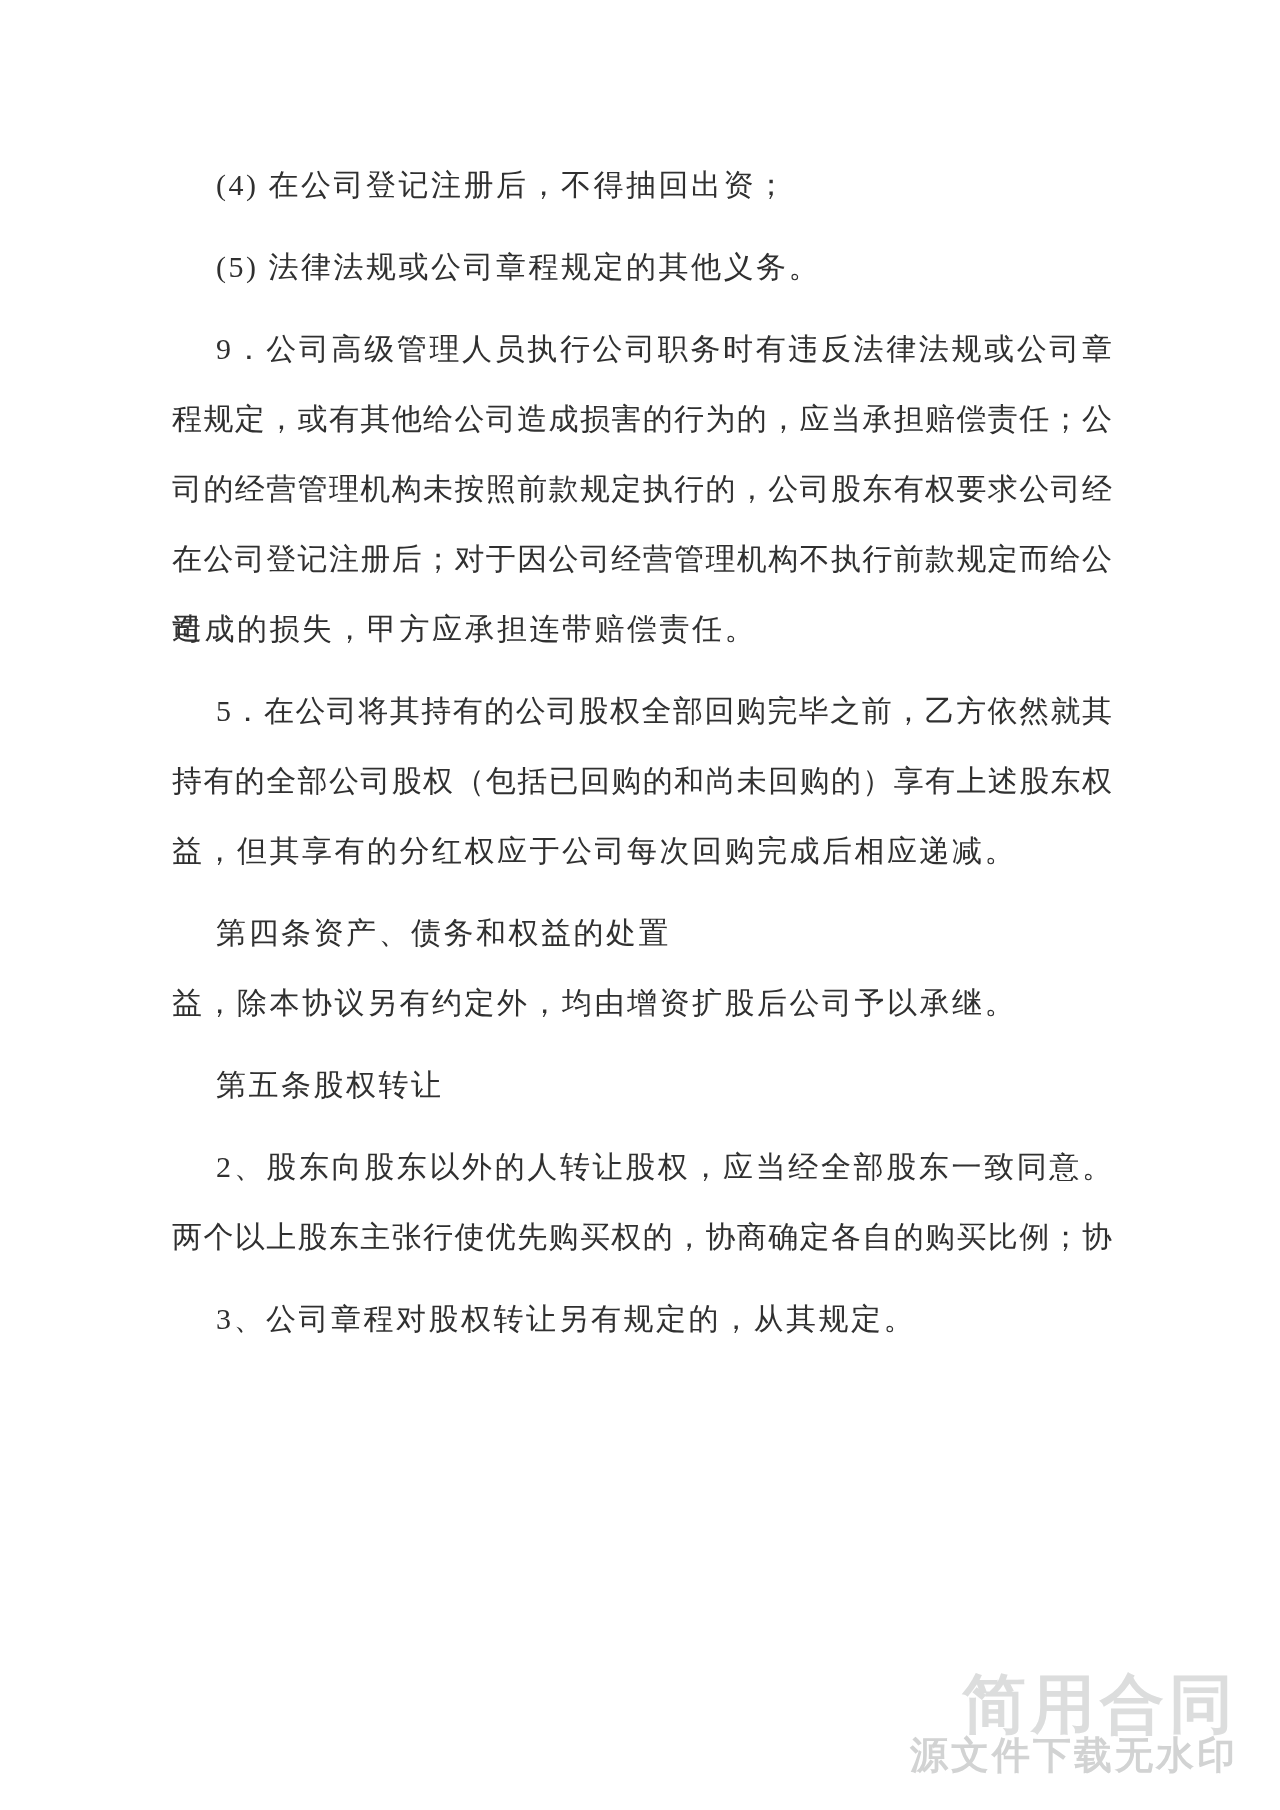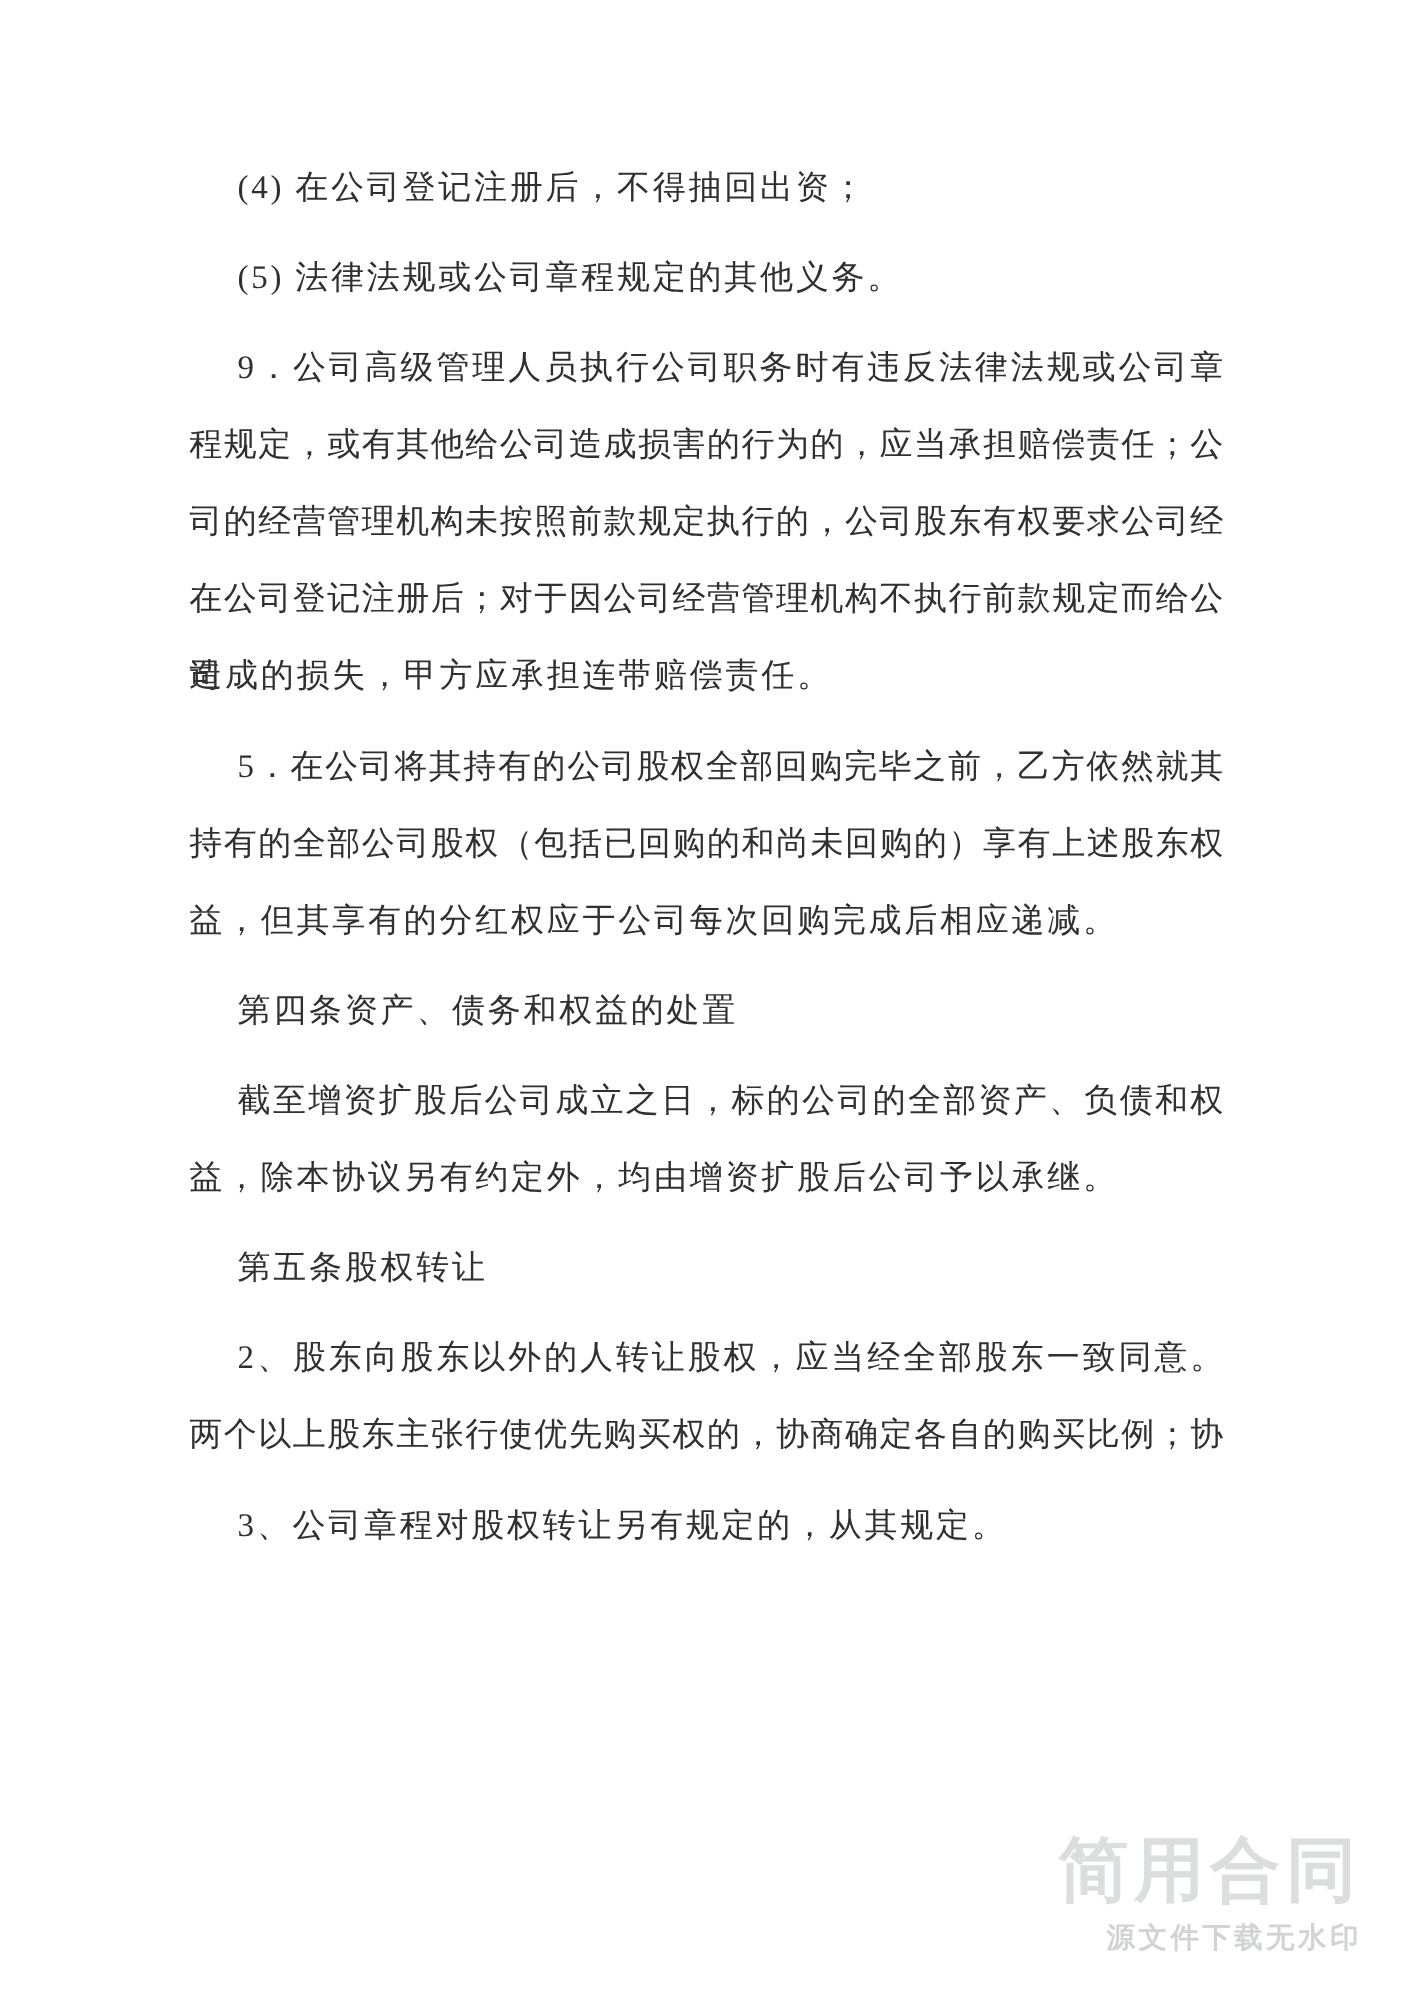--- a/index.html
+++ b/index.html
@@ -12,21 +12,21 @@
     width: 1280px;
     height: 1810px;
     background: #ffffff;
     overflow: hidden;
     font-family: "Liberation Serif", serif;
     color: #303030;
   }
   .content {
     position: absolute;
     left: 172px;
-    top: 124px;
+    top: 138px;
     width: 941px;
   }
   .line {
     height: 70px;
     line-height: 70px;
     font-size: 30px;
     letter-spacing: 2.5px;
     white-space: nowrap;
     overflow: visible;
   }
@@ -51,45 +51,44 @@
     font-weight: bold;
     pointer-events: none;
   }
   .wm-title {
     font-size: 64px;
     line-height: 1;
     letter-spacing: 5px;
     color: #dcdddd;
   }
   .wm-subtitle {
-    font-size: 26px;
+    font-size: 38px;
     line-height: 1;
     letter-spacing: 3px;
-    margin-top: 16px;
+    margin-top: 0;
     color: #d2d3d3;
   }
 </style>
 </head>
 <body>
 
 <div class="page">
 
   <div class="content">
     <div class="line first para">(4) 在公司登记注册后，不得抽回出资；</div>
     <div class="line first para">(5) 法律法规或公司章程规定的其他义务。</div>
     <div class="line first para fill">9．公司高级管理人员执行公司职务时有违反法律法规或公司章</div>
     <div class="line fill">程规定，或有其他给公司造成损害的行为的，应当承担赔偿责任；公</div>
     <div class="line fill">司的经营管理机构未按照前款规定执行的，公司股东有权要求公司经</div>
     <div class="line fill">在公司登记注册后；对于因公司经营管理机构不执行前款规定而给公司</div>
     <div class="line">造成的损失，甲方应承担连带赔偿责任。</div>
     <div class="line first para fill">5．在公司将其持有的公司股权全部回购完毕之前，乙方依然就其</div>
     <div class="line fill">持有的全部公司股权（包括已回购的和尚未回购的）享有上述股东权</div>
     <div class="line">益，但其享有的分红权应于公司每次回购完成后相应递减。</div>
     <div class="line first para">第四条资产、债务和权益的处置</div>
-    <div class="line first para fill">截至增资扩股后公司成立之日，标的公司的全部资产、负债和权</div>
     <div class="line">益，除本协议另有约定外，均由增资扩股后公司予以承继。</div>
     <div class="line first para">第五条股权转让</div>
     <div class="line first para fill">2、股东向股东以外的人转让股权，应当经全部股东一致同意。</div>
     <div class="line fill">两个以上股东主张行使优先购买权的，协商确定各自的购买比例；协</div>
     <div class="line first para">3、公司章程对股权转让另有规定的，从其规定。</div>
   </div>
 
   <div class="watermark">
     <div class="wm-title">简用合同</div>
     <div class="wm-subtitle">源文件下载无水印</div>

